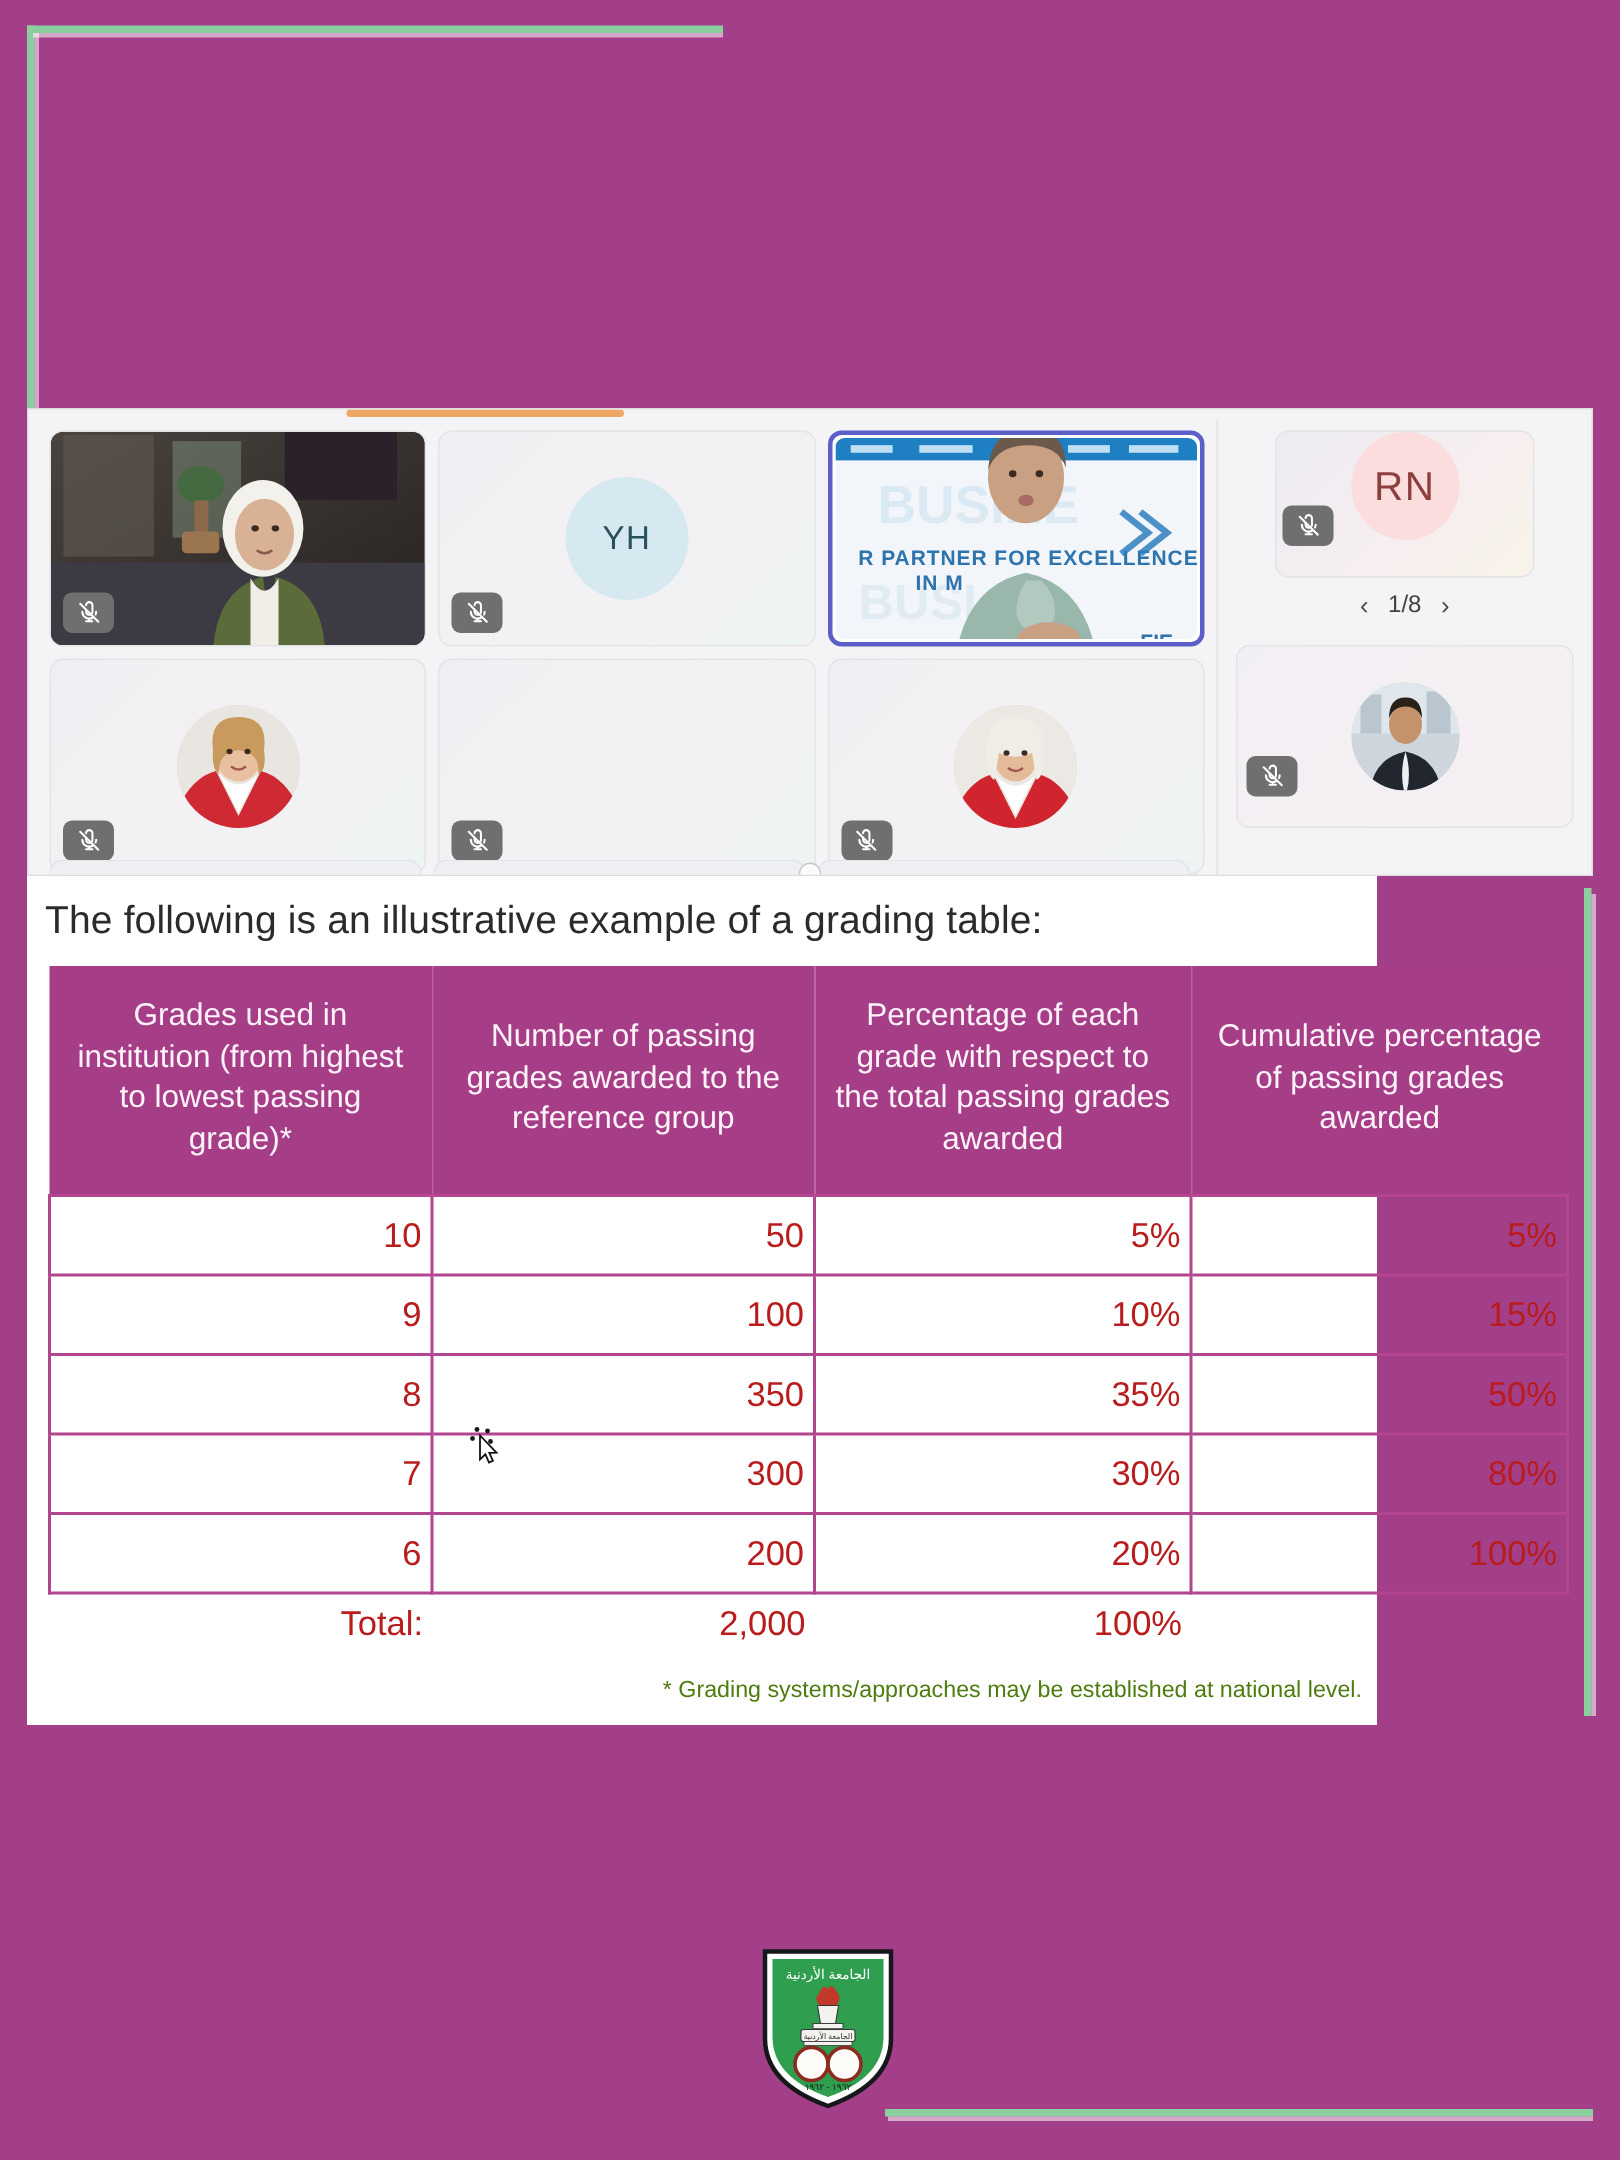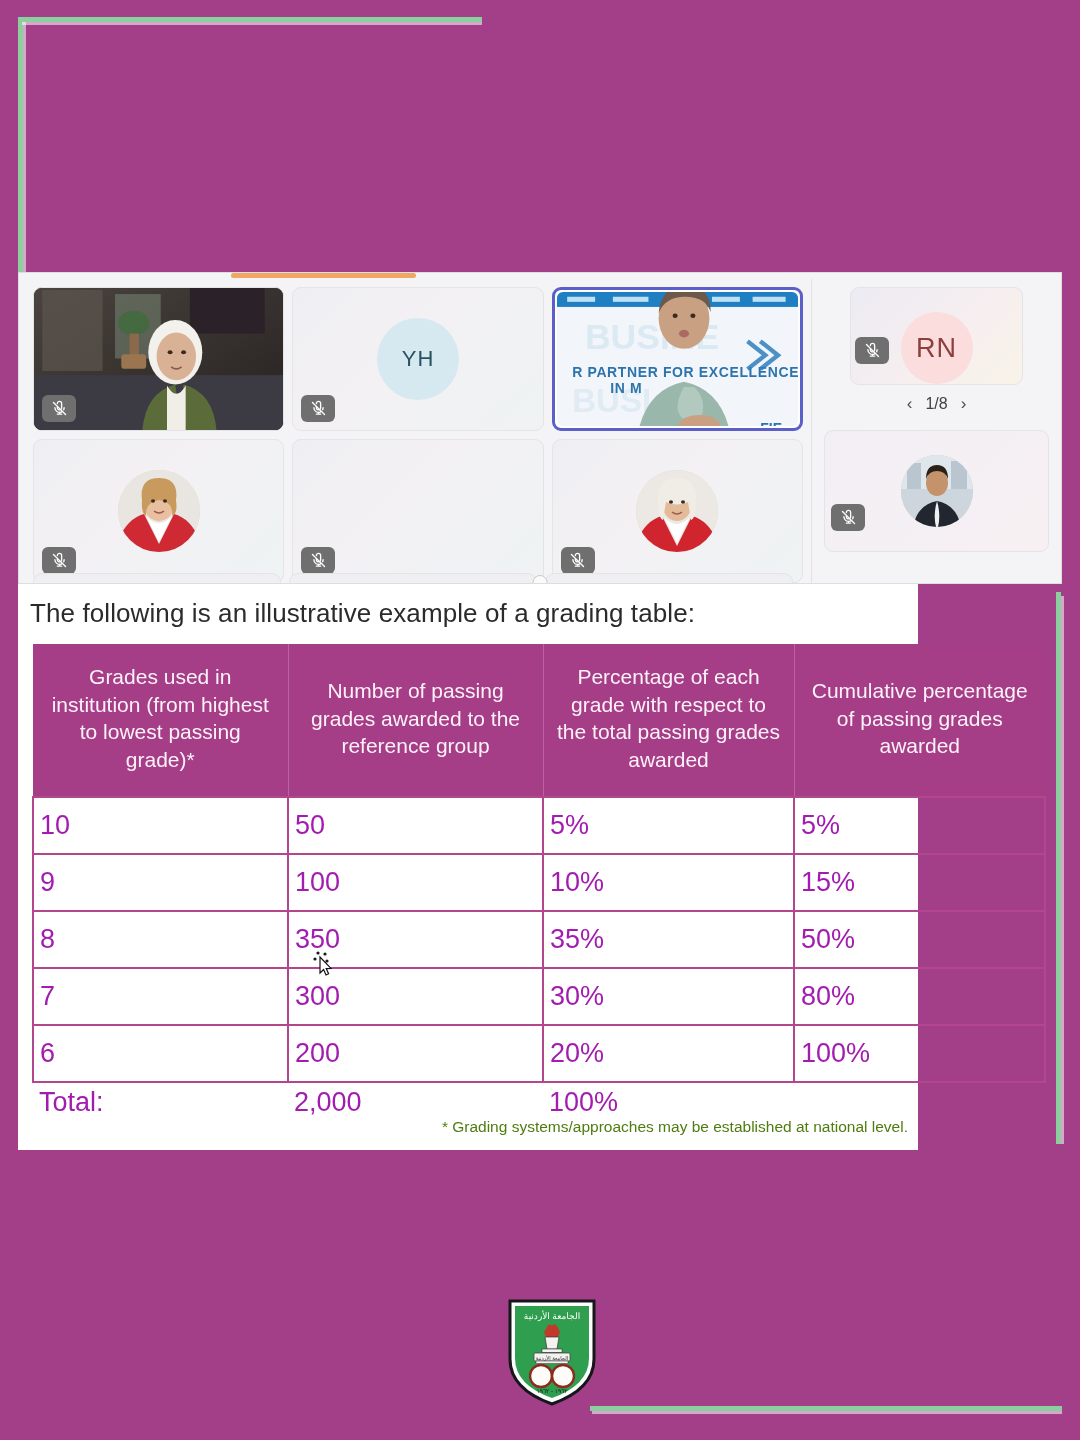--- a/index.html
+++ b/index.html
@@ -79,21 +79,21 @@
     position: absolute; right: 0; top: 6px;
     width: 250px; height: 306px;
     border-left: 1px solid #e2e1e4;
     padding: 8px 12px;
   }
   .side-tile {
     height: 98px; border-radius: 9px;
     border: 1px solid #e4e3e6;
     background: linear-gradient(135deg,#ecebf3 0%,#f6eef0 55%,#f8f3e8 100%);
     position: relative;
-    display: flex; align-items: flex-end; justify-content: center;
+    display: flex; align-items: flex-start; justify-content: center;
     margin: 0 26px;
   }
   .side-tile2 {
     height: 122px; border-radius: 9px;
     border: 1px solid #e4e3e6;
     background: linear-gradient(135deg,#f2eff4 0%,#f7f0f3 100%);
     position: relative;
     display: flex; align-items: center; justify-content: center;
     margin-top: 16px;
   }
@@ -140,22 +140,22 @@
   }
   table.grading th {
     background: #a63d87; color: #fdf2f9;
     font-weight: 400; font-size: 21px; line-height: 1.32;
     padding: 19px 12px 22px; text-align: center;
     border-left: 1px solid #bb62a0;
   }
   table.grading th:first-child { border-left: none; margin-left: 24px; }
   table.grading td {
     border: 2px solid #b4458f;
-    font-size: 27px; color: #a21caf;
-    text-align: left; padding: 12px 6px;
+    font-size: 23px; color: #b91c1c;
+    text-align: right; padding: 12px 6px;
     height: 49px;
   }
   tr.total-row td { border: none; padding-top: 4px; margin-top: 48px; }
   td.total-label {
     text-align: right; padding-right: 18px;
     color: #8b8b8b; font-size: 22px;
     position: relative;
   }
   td.total-val {
     border-top: 2px solid #b4458f;

